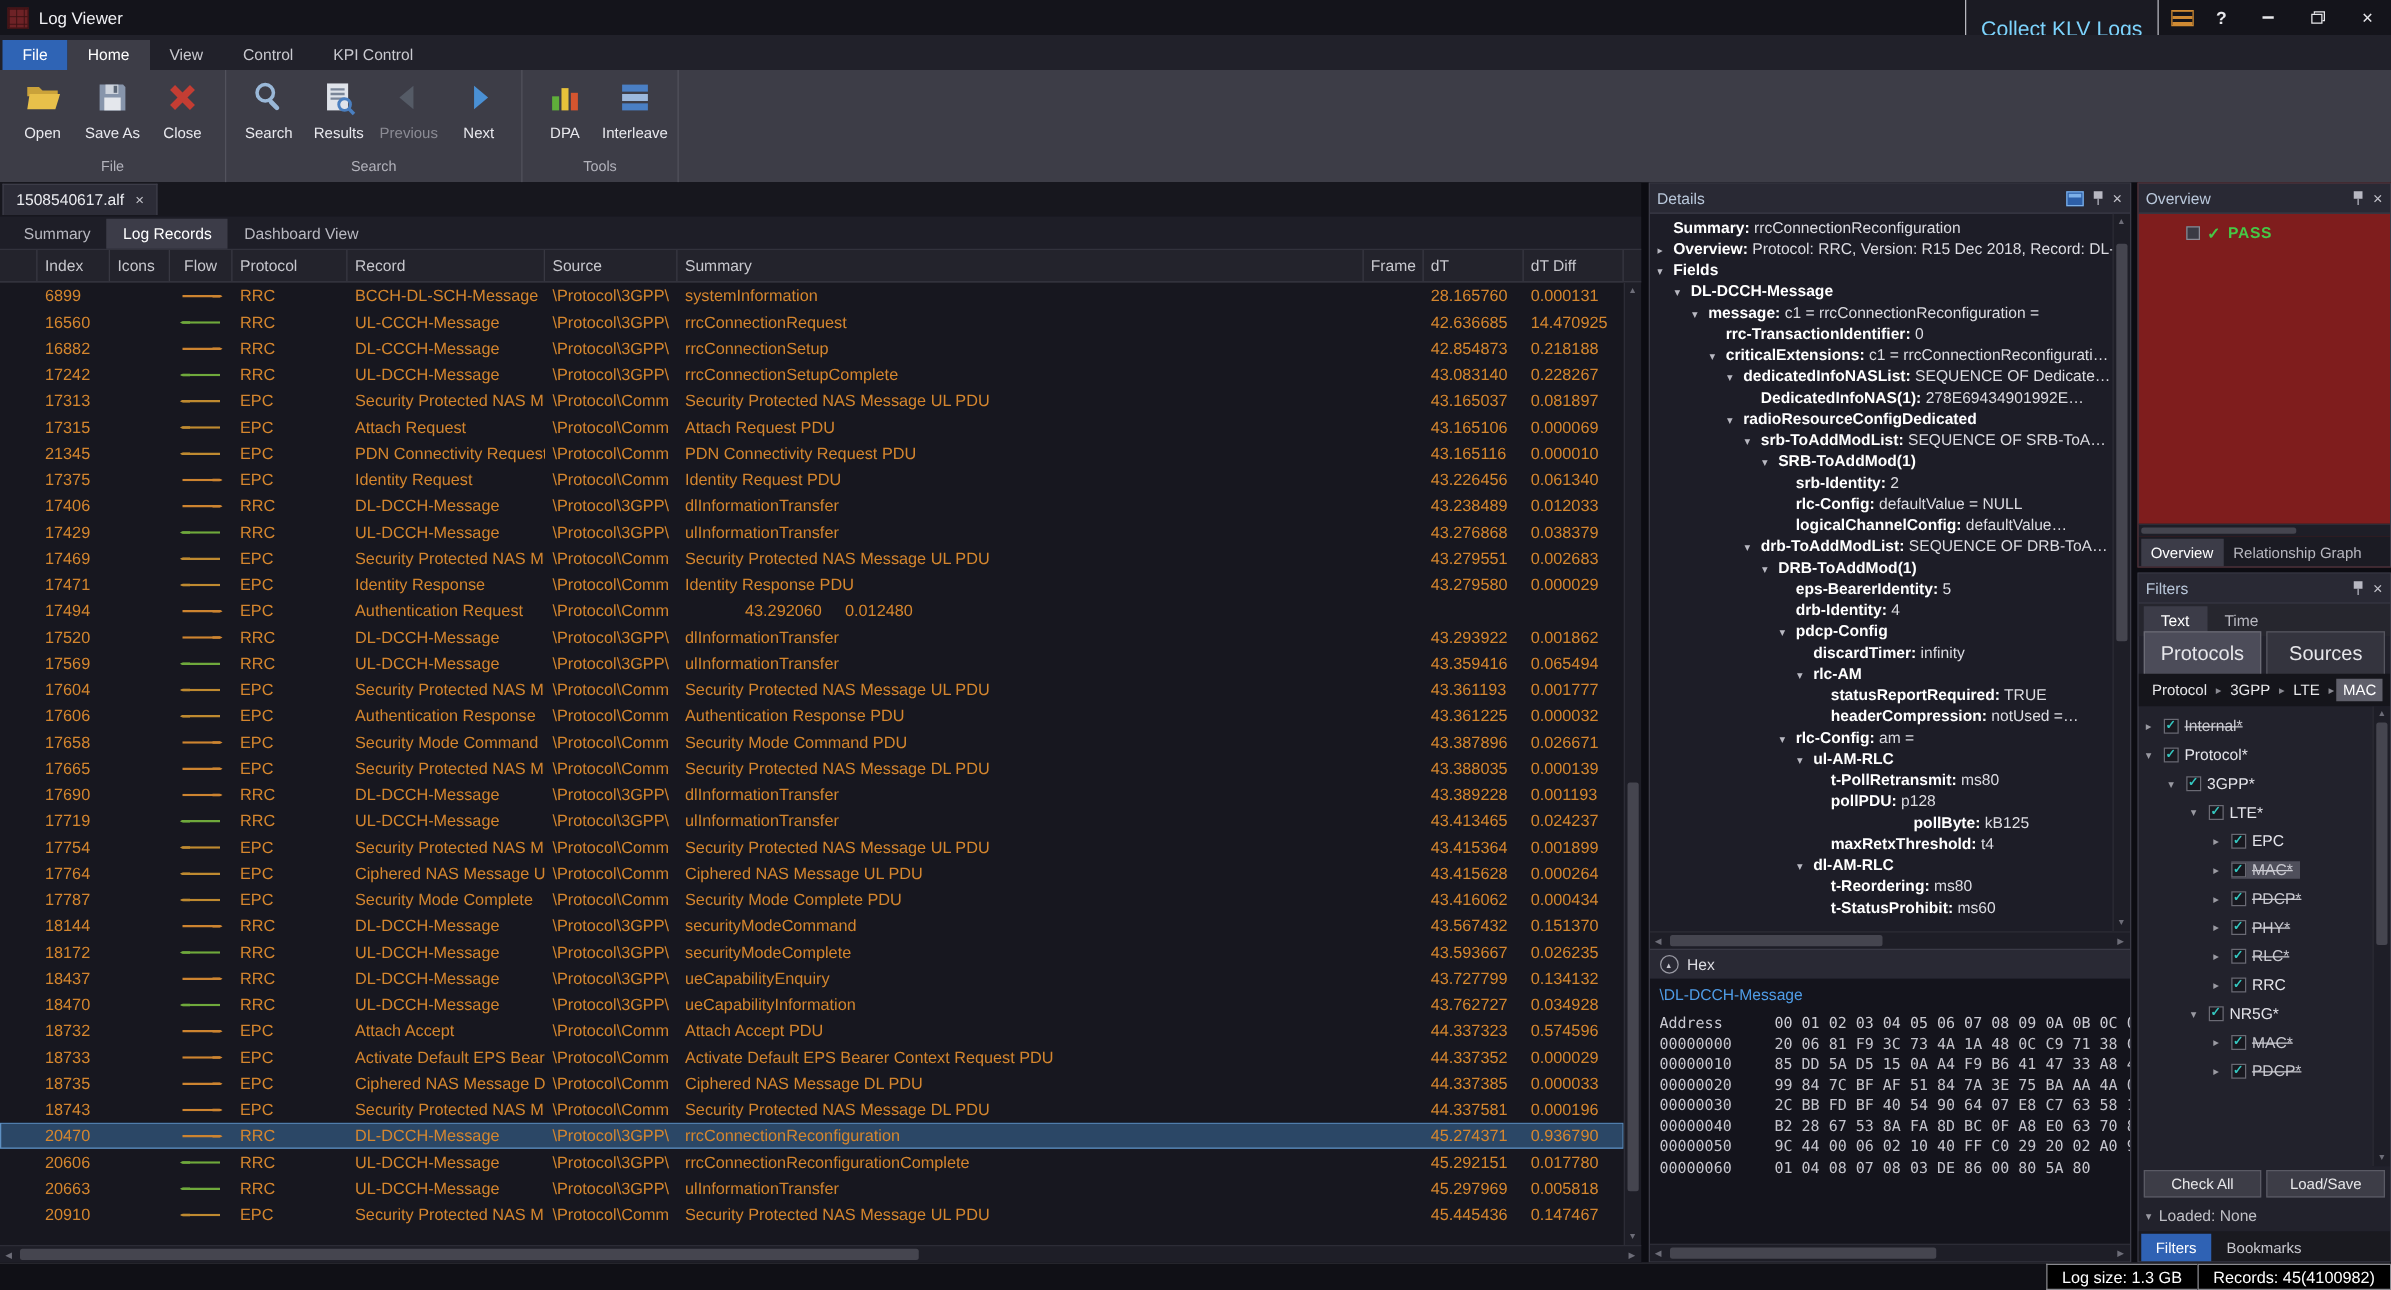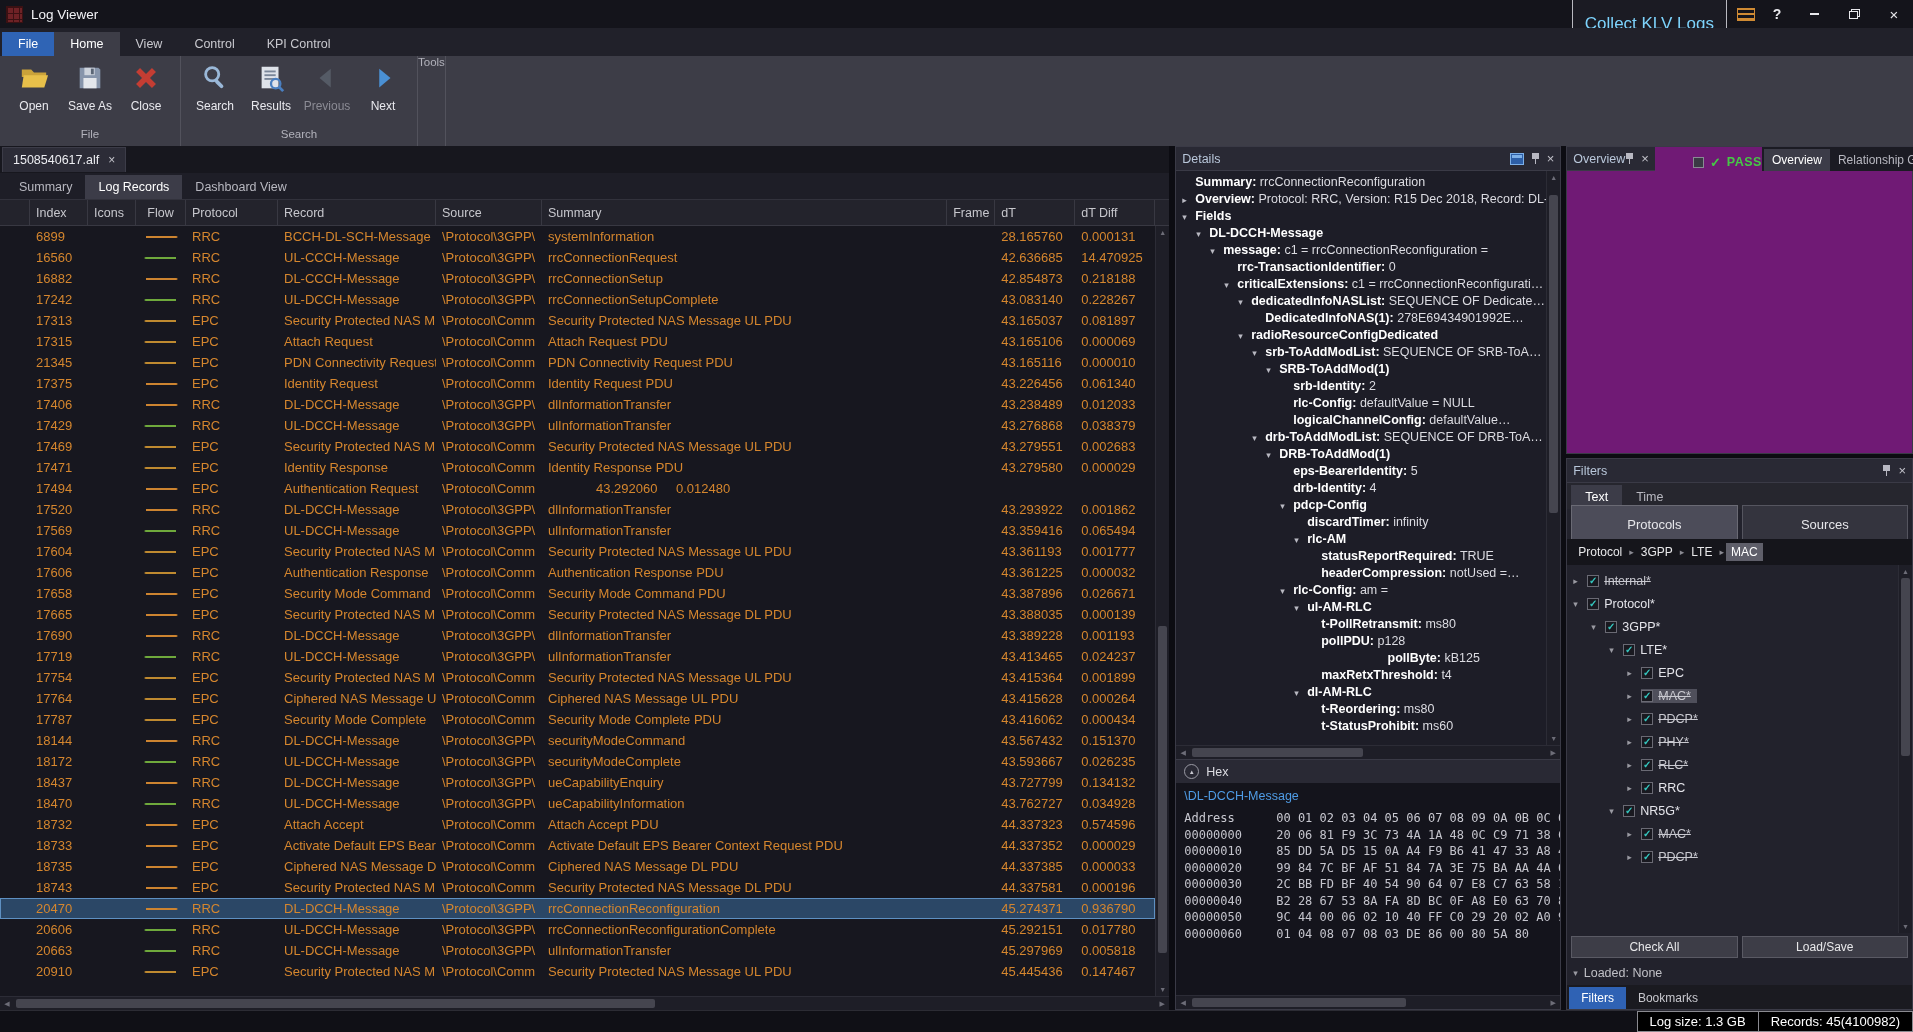--- a/index.html
+++ b/index.html
@@ -92,34 +92,34 @@
 .circ{width:15px;height:15px;border:1px solid #9a9aa4;border-radius:50%;display:flex;align-items:center;justify-content:center;font-size:7px;color:#c8c8d0}
 .hex-title{font-size:12.5px;color:#dcdce2}
 .hex-body{height:212px;background:#14141c;padding:6px 0 0 8px;overflow:hidden;flex:none}
 .hex-msg{font-size:12.5px;color:#4f9ce6;margin-bottom:7px}
 .hexline{font-family:"DejaVu Sans Mono",monospace;font-size:12px;line-height:16.5px;color:#c4c4cc;white-space:pre;overflow:hidden;display:flex}
 .hex-addr{width:92px;flex:none}
 .hexhead{color:#c9c9d1}
 
 
 .right-col{flex:1;display:flex;flex-direction:column;min-height:0}
-.overview-sec{height:308px;display:flex;background:#701a75;border:1px solid #3a3a46;flex:none}
+.overview-sec{height:308px;display:flex;flex-direction:column;background:#7f1d1d;border:1px solid #3a3a46;flex:none}
 .ov-body{flex:1;padding:8px 0 0 38px;display:flex;align-items:flex-start;gap:6px}
 .ov-ico{width:11px;height:11px;border:1px solid #8a8a94;background:#3a3a44;margin-top:2px}
 .ov-check{color:#46c846;font-size:13px;font-weight:bold}
 .ov-pass{color:#46c846;font-size:12.5px;font-weight:bold;letter-spacing:.5px}
 .ov-tabs{height:24px;background:#1b1b23;display:flex;align-items:flex-end;padding-left:2px;flex:none}
 .otab{padding:4px 8px;font-size:12px;color:#b8b8c0;cursor:default}
 .otab.active{background:#3c3c48;color:#fff}
 .filters-sec{flex:1;display:flex;flex-direction:column;background:#22222c;border:1px solid #3a3a46;margin-top:4px;min-height:0}
 .f-tabs{height:26px;background:#26262e;display:flex;align-items:flex-end;padding-left:4px;flex:none}
 .ftab{padding:5px 14px;font-size:12.5px;color:#b8b8c0;cursor:default}
 .ftab.active{background:#3c3c48;color:#fff}
 .f-modes{height:30px;display:flex;align-items:center;gap:4px;padding:0 4px;flex:none}
-.fmode{flex:1;height:38px;display:flex;align-items:center;justify-content:center;font-size:13px;color:#e6e6ea;background:#34343e;border:1px solid #55555f;cursor:default}
+.fmode{flex:1;height:38px;display:flex;align-items:center;justify-content:center;font-size:16px;color:#e6e6ea;background:#34343e;border:1px solid #55555f;cursor:default}
 .fmode.active{background:#4c4c59;border-color:#6a6a74}
 .f-crumbs{height:26px;background:#15151b;display:flex;align-items:center;padding:0 6px;gap:2px;font-size:12px;flex:none;overflow:hidden}
 .crumb{padding:2px 5px;color:#e8e8ea;white-space:nowrap}
 .crumb.last{background:#5f5f6a;color:#fff}
 .crumb-sep{color:#8a8a92;font-size:9px}
 .f-tree-wrap{flex:1;position:relative;min-height:0;overflow:hidden}
 .f-tree{position:absolute;inset:4px 14px 0 4px;overflow:hidden}
 .fitem{height:23px;display:flex;align-items:center;font-size:12.5px;color:#e4e4ea;white-space:nowrap}
 .fexp{width:14px;color:#9a9aa2;font-size:9px;flex:none}
 .fcheck{width:12px;height:12px;border:1px solid #6a6a74;background:#191920;color:#35c8c0;font-size:10px;font-weight:bold;line-height:10px;text-align:center;margin-right:5px;flex:none}
@@ -229,20 +229,38 @@
           <div class="rbtn">
             <span class="ricon"><svg viewBox="0 0 32 32">
                 <path fill="#4a90d4" d="M12 6l12 10-12 10V6z"></path>
               </svg></span>
             <span>Next</span>
           </div>
         </div>
         <div class="rglabel">Search</div>
       </div>
       <div class="rgroup">
+        <div class="rbtns">
+          <div class="rbtn">
+            <span class="ricon"><svg viewBox="0 0 32 32">
+                <rect x="5" y="15" width="6" height="12" fill="#5fae3a"></rect>
+                <rect x="13" y="8" width="6" height="19" fill="#e8c23a"></rect>
+                <rect x="21" y="12" width="6" height="15" fill="#d4552f"></rect>
+              </svg></span>
+            <span>DPA</span>
+          </div>
+          <div class="rbtn">
+            <span class="ricon"><svg viewBox="0 0 32 32">
+                <rect x="5" y="5" width="22" height="6" fill="#4a7fc4"></rect>
+                <rect x="5" y="13" width="22" height="6" fill="#9cb8dc"></rect>
+                <rect x="5" y="21" width="22" height="6" fill="#4a7fc4"></rect>
+              </svg></span>
+            <span>Interleave</span>
+          </div>
+        </div>
         <div class="rglabel">Tools</div>
       </div>
     </div>
 
   <div class="main">
 
     <div class="doc-area">
       <div class="doctab-row">
         <div class="doctab">
           <span>1508540617.alf</span>

